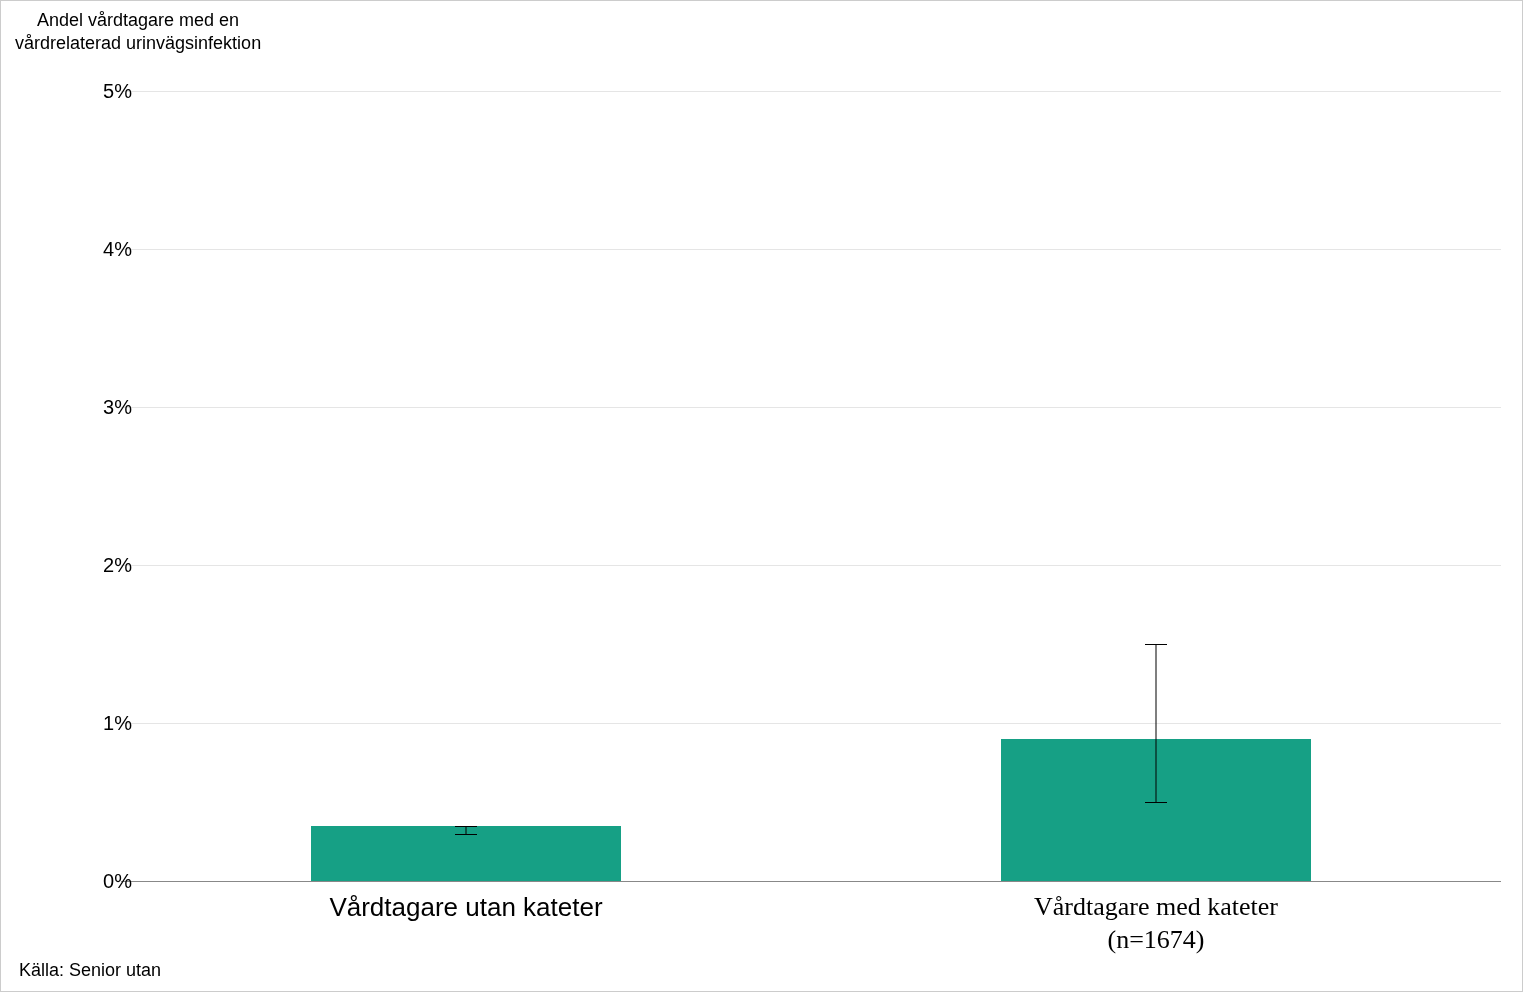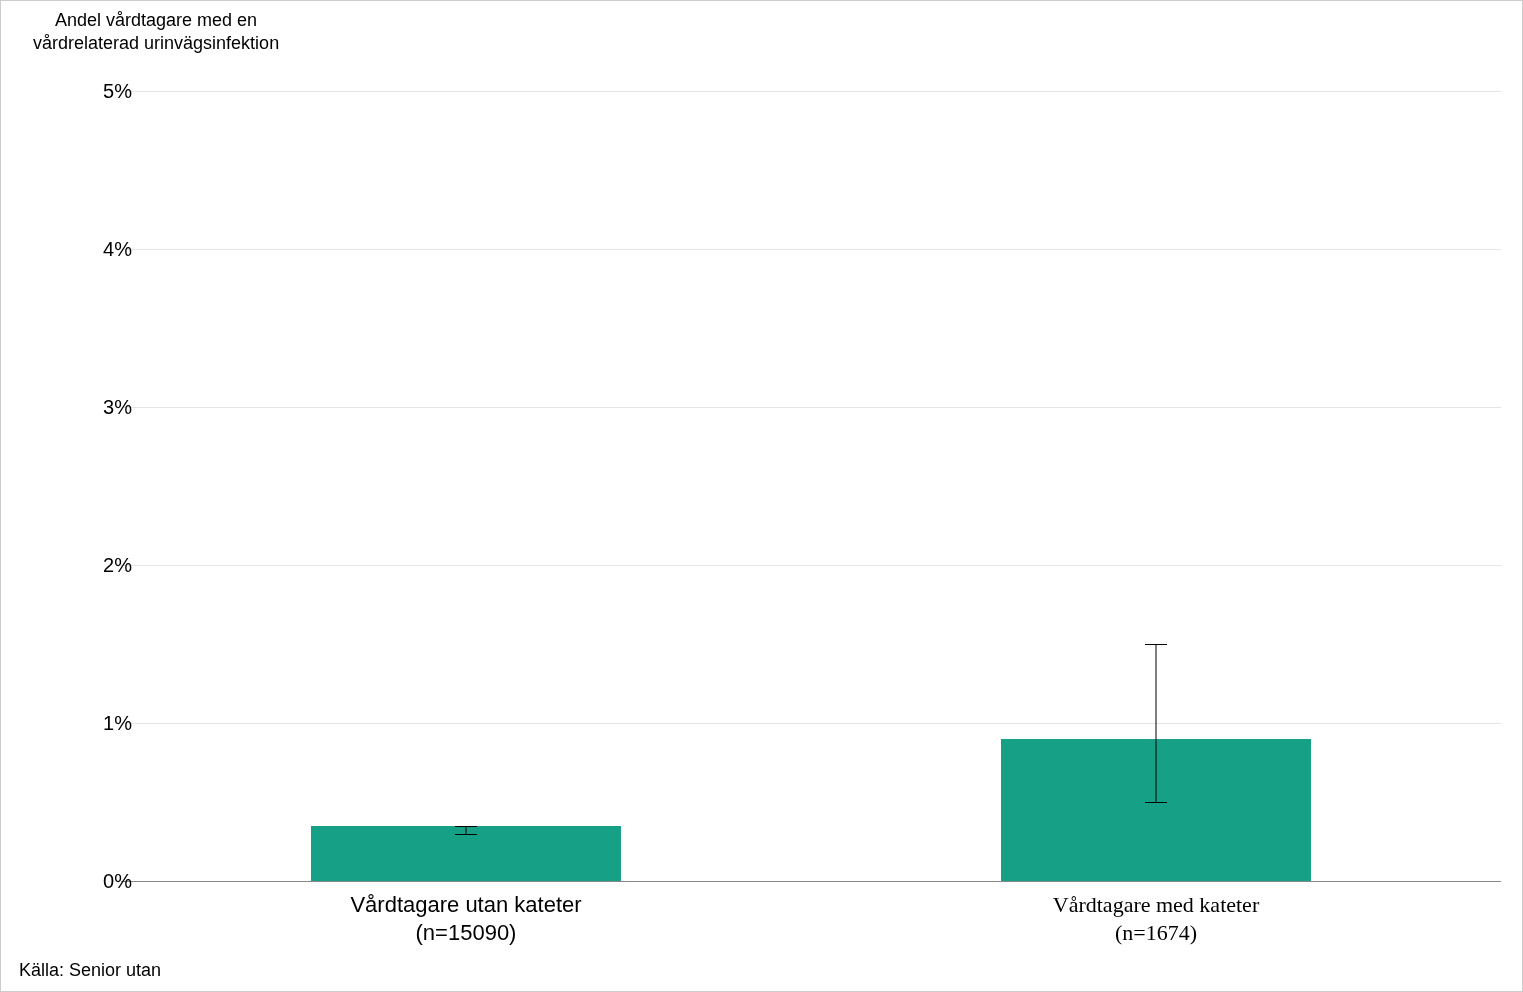--- a/index.html
+++ b/index.html
@@ -10,21 +10,21 @@
     background: #fff;
   }
   .frame {
     width: 1523px; height: 992px;
     border: 1px solid #ccc;
     position: relative;
     background: #fff;
   }
   .subtitle {
     position: absolute;
-    left: 32px; top: 8px;
+    left: 14px; top: 8px;
     font-size: 18px;
     color: #000;
     text-align: center;
     line-height: 1.25;
   }
   .source {
     position: absolute;
     left: 18px; bottom: 10px;
     font-size: 18px;
     color: #000;
@@ -49,21 +49,21 @@
     right: 1390px;
     width: 60px;
     text-align: right;
     font-size: 20px;
     color: #000;
     transform: translateY(-50%);
   }
   .xtick {
     position: absolute;
     text-align: center;
-    font-size: 22px;
+    font-size: 26px;
     color: #000;
     line-height: 1.25;
     transform: translateX(-50%);
     white-space: pre;
   }
   .bar {
     position: absolute;
     background: #16a085;
     bottom: 0;
   }
@@ -109,18 +109,18 @@
 
   <div id="yticks-container">
       <div class="ytick" style="top: 880px;">0%</div>
       <div class="ytick" style="top: 722px;">1%</div>
       <div class="ytick" style="top: 564px;">2%</div>
       <div class="ytick" style="top: 406px;">3%</div>
       <div class="ytick" style="top: 248px;">4%</div>
       <div class="ytick" style="top: 90px;">5%</div>
     </div>
   <div id="xticks-container">
-      <div class="xtick" style="left: 465px; top: 890px;"><div>Vårdtagare utan kateter</div><div>(n=15090)</div></div>
+      <div class="xtick" style="left: 465px; top: 890px;"><div>Vårdtagare utan kateter</div></div>
       <div class="xtick" style="left: 1155px; top: 890px; font-family: Liberation Serif, serif;"><div>Vårdtagare med kateter</div><div>(n=1674)</div></div>
     </div>
 
   <div class="source">Källa: Senior utan</div>
 </div>
 
 </body></html>

